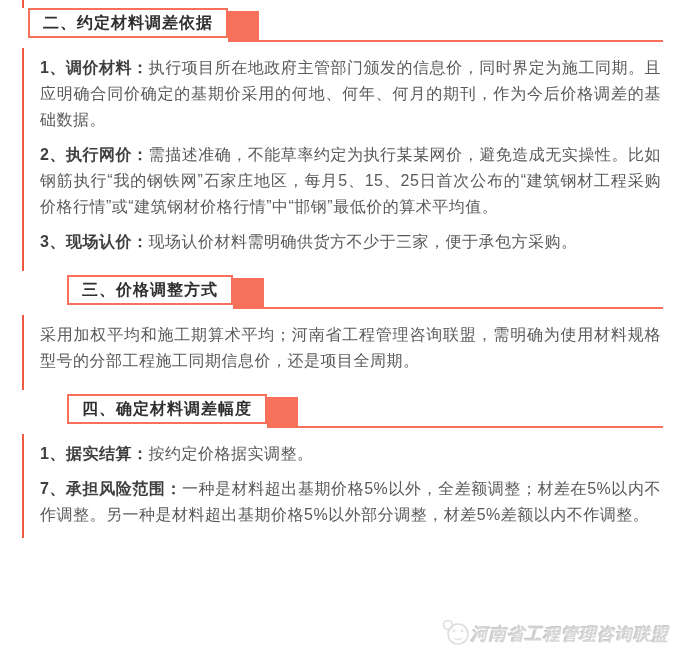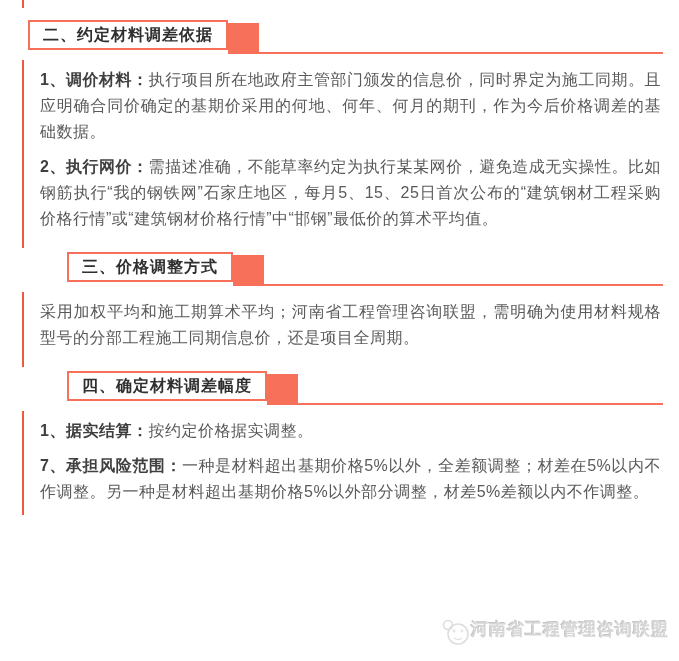--- a/index.html
+++ b/index.html
@@ -21,21 +21,21 @@
     width: 2px; height: 8px;
     background: #ee5a41;
   }
   
   .sec-header {
     display: flex;
     align-items: flex-start;
     margin-left: 19px;
     margin-right: 16px;
   }
-  .sec-header.first { margin-top: 20px; padding-left: 9px; }
+  .sec-header.first { margin-top: 8px; padding-left: 9px; }
   .sec-header.mid { margin-top: 4px; padding-left: 48px; }
   .sec-box {
     border: 2px solid #f7705a;
     background: #ffffff;
     padding: 2px 13px 3px 13px;
     font-size: 16px;
     line-height: 21px;
     font-weight: bold;
     color: #2f2f2f;
     white-space: nowrap;
@@ -74,22 +74,23 @@
   .content p strong {
     color: #3f3f3f;
     font-weight: bold;
   }
   
   .watermark {
     position: absolute;
     right: 10px;
     top: 618px;
     display: flex;
-    align-items: flex-start;
+    align-items: flex-end;
     pointer-events: none;
+    font-style: italic;
   }
   .watermark .badge { display: block; opacity: 0.85; }
   .watermark .wm-text {
     font-size: 17px;
     font-weight: bold;
     color: #d6d6d6;
     letter-spacing: 1px;
     text-shadow: 1px 1px 0 #ffffff, -1px -1px 0 #c6c6c6;
     white-space: nowrap;
   }
@@ -103,20 +104,21 @@
 
   <div class="sec-header first">
     <div class="sec-box">二、约定材料调差依据</div>
     <div class="sec-accent"></div>
     <div class="sec-rule"></div>
   </div>
 
   <div class="content">
     <p><strong>1、调价材料：</strong><span>执行项目所在地政府主管部门颁发的信息价，同时界定为施工同期。且应明确合同价确定的基期价采用的何地、何年、何月的期刊，作为今后价格调差的基础数据。</span></p>
     <p><strong>2、执行网价：</strong><span>需描述准确，不能草率约定为执行某某网价，避免造成无实操性。比如钢筋执行“我的钢铁网”石家庄地区，每月5、15、25日首次公布的“建筑钢材工程采购价格行情”或“建筑钢材价格行情”中“邯钢”最低价的算术平均值。</span></p>
+    <p><strong>3、现场认价：</strong><span>现场认价材料需明确供货方不少于三家，便于承包方采购。</span></p>
   </div>
 
   <div class="sec-header mid">
     <div class="sec-box">三、价格调整方式</div>
     <div class="sec-accent"></div>
     <div class="sec-rule"></div>
   </div>
 
   <div class="content">
     <p><strong></strong><span>采用加权平均和施工期算术平均；河南省工程管理咨询联盟，需明确为使用材料规格型号的分部工程施工同期信息价，还是项目全周期。</span></p>

